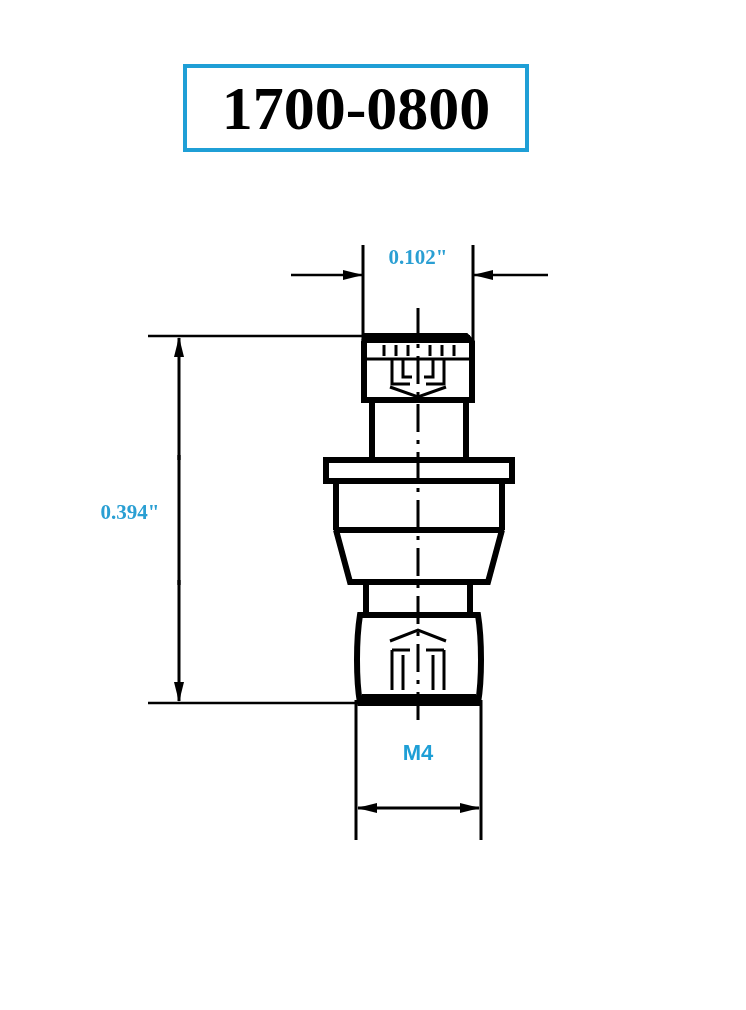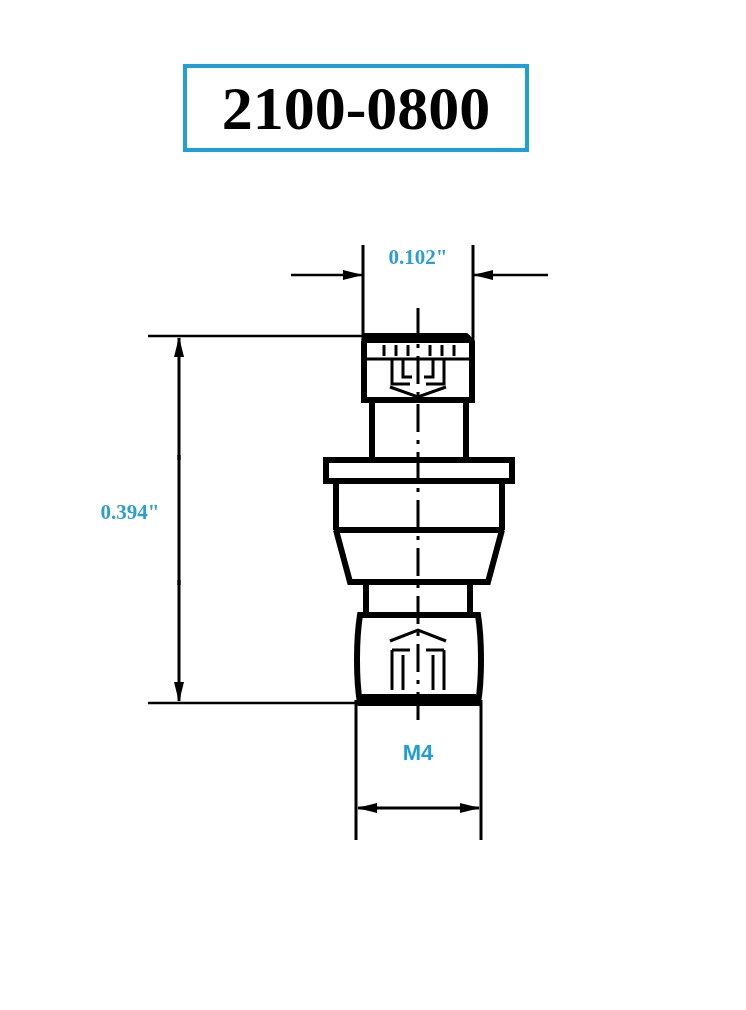--- a/index.html
+++ b/index.html
@@ -21,21 +21,21 @@
     }
     .dim-sans {
       font-family: "Liberation Sans", "DejaVu Sans", sans-serif;
       font-weight: bold; font-size: 22px;
     }
   </style>
 </head>
 <body>
 
 <div class="title-box">
-  <span class="title-text">2100-0800</span>
+  <span class="title-text">1700-0800</span>
 </div>
 
 <svg class="drawing" width="746" height="1010" viewBox="0 0 746 1010">
   <defs>
     <marker id="arrow" viewBox="0 0 20 10" refX="19" refY="5" markerWidth="20" markerHeight="10" markerUnits="userSpaceOnUse" orient="auto">
       <path d="M0,0 L20,5 L0,10 Z" fill="#000"></path>
     </marker>
   </defs>
 
   <g>

